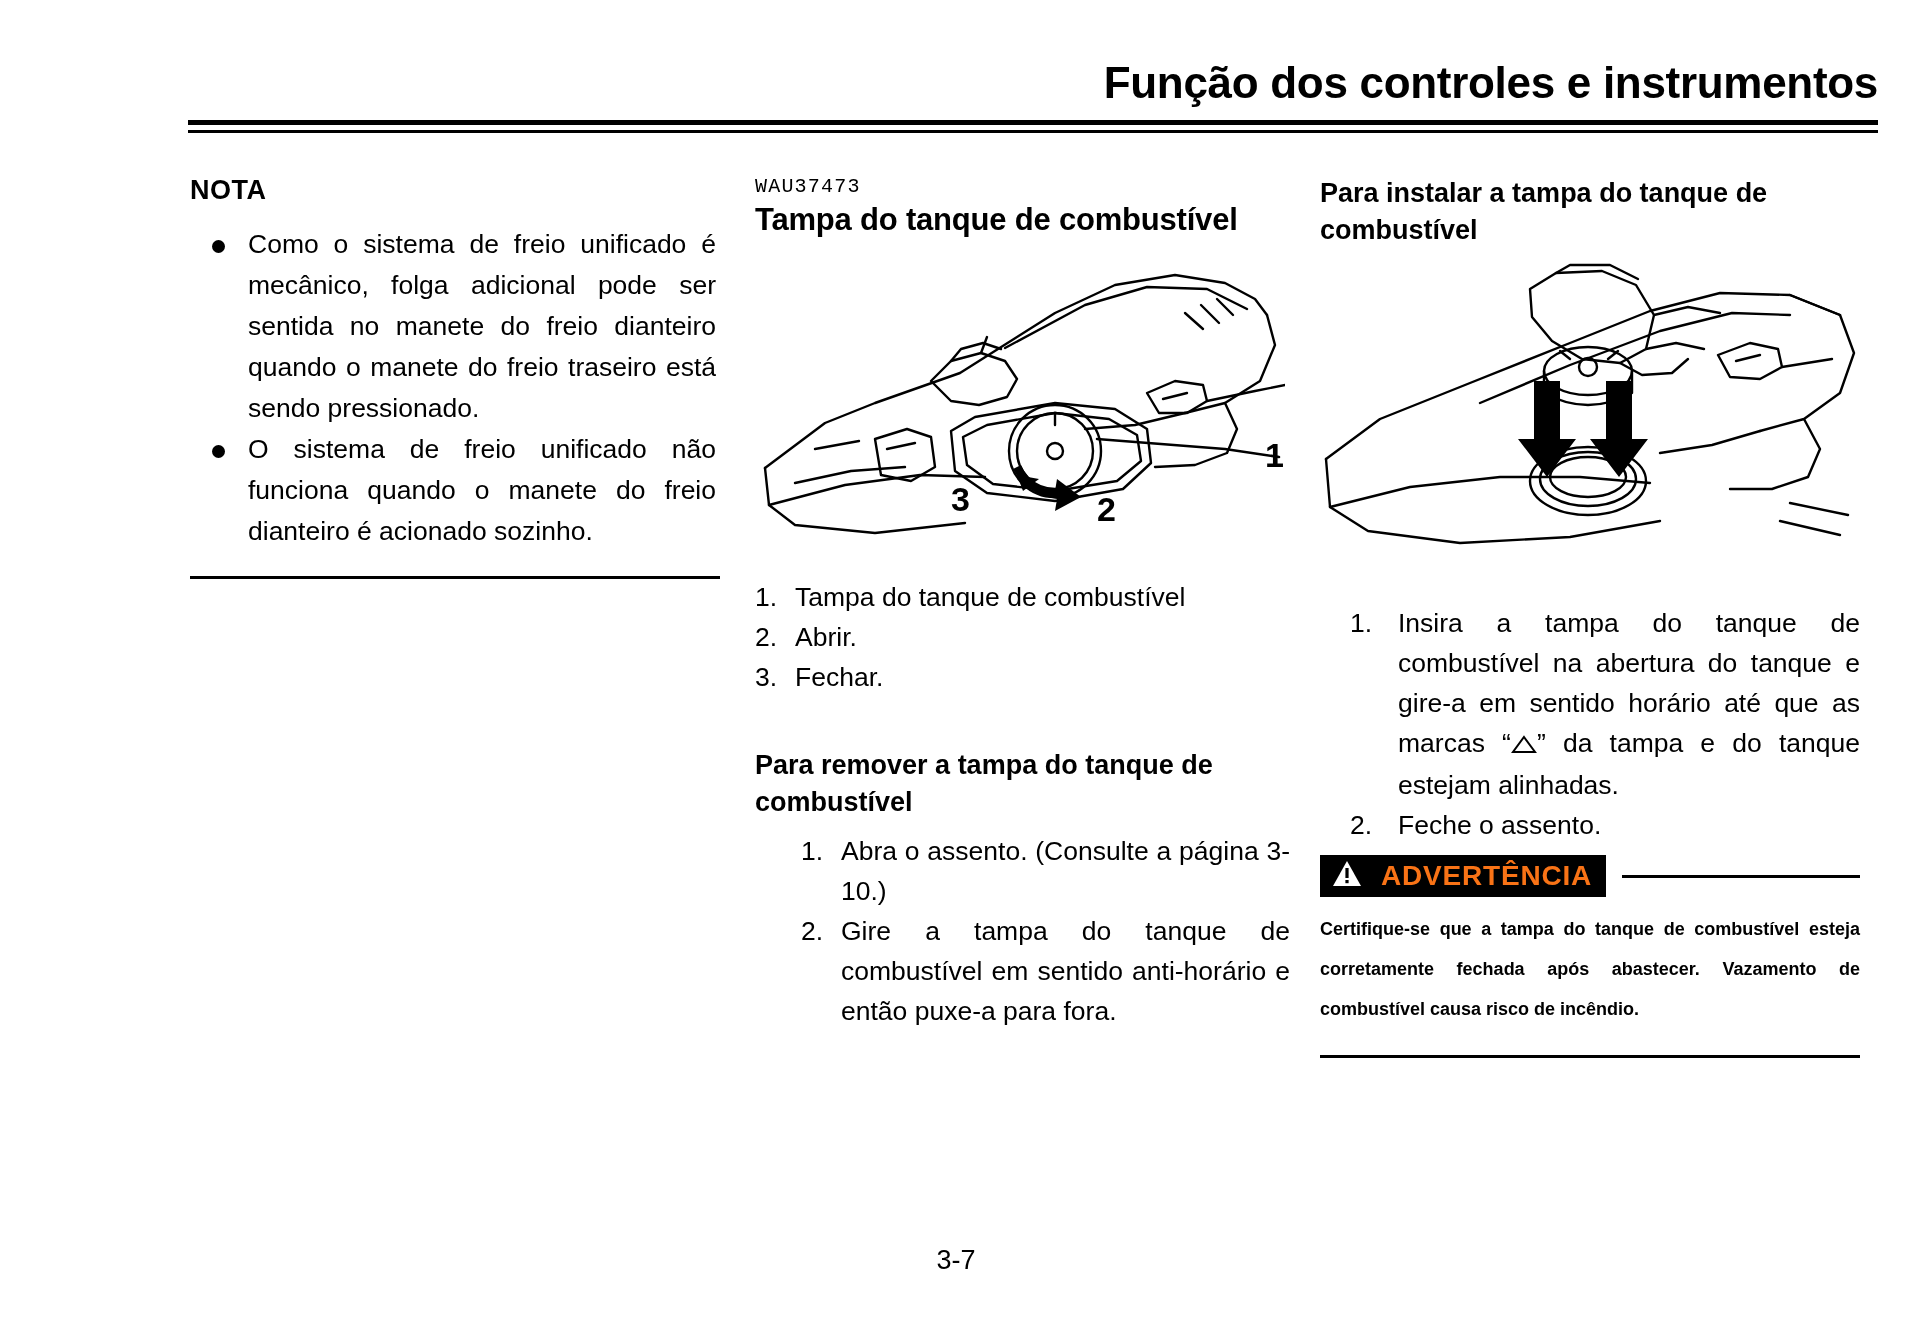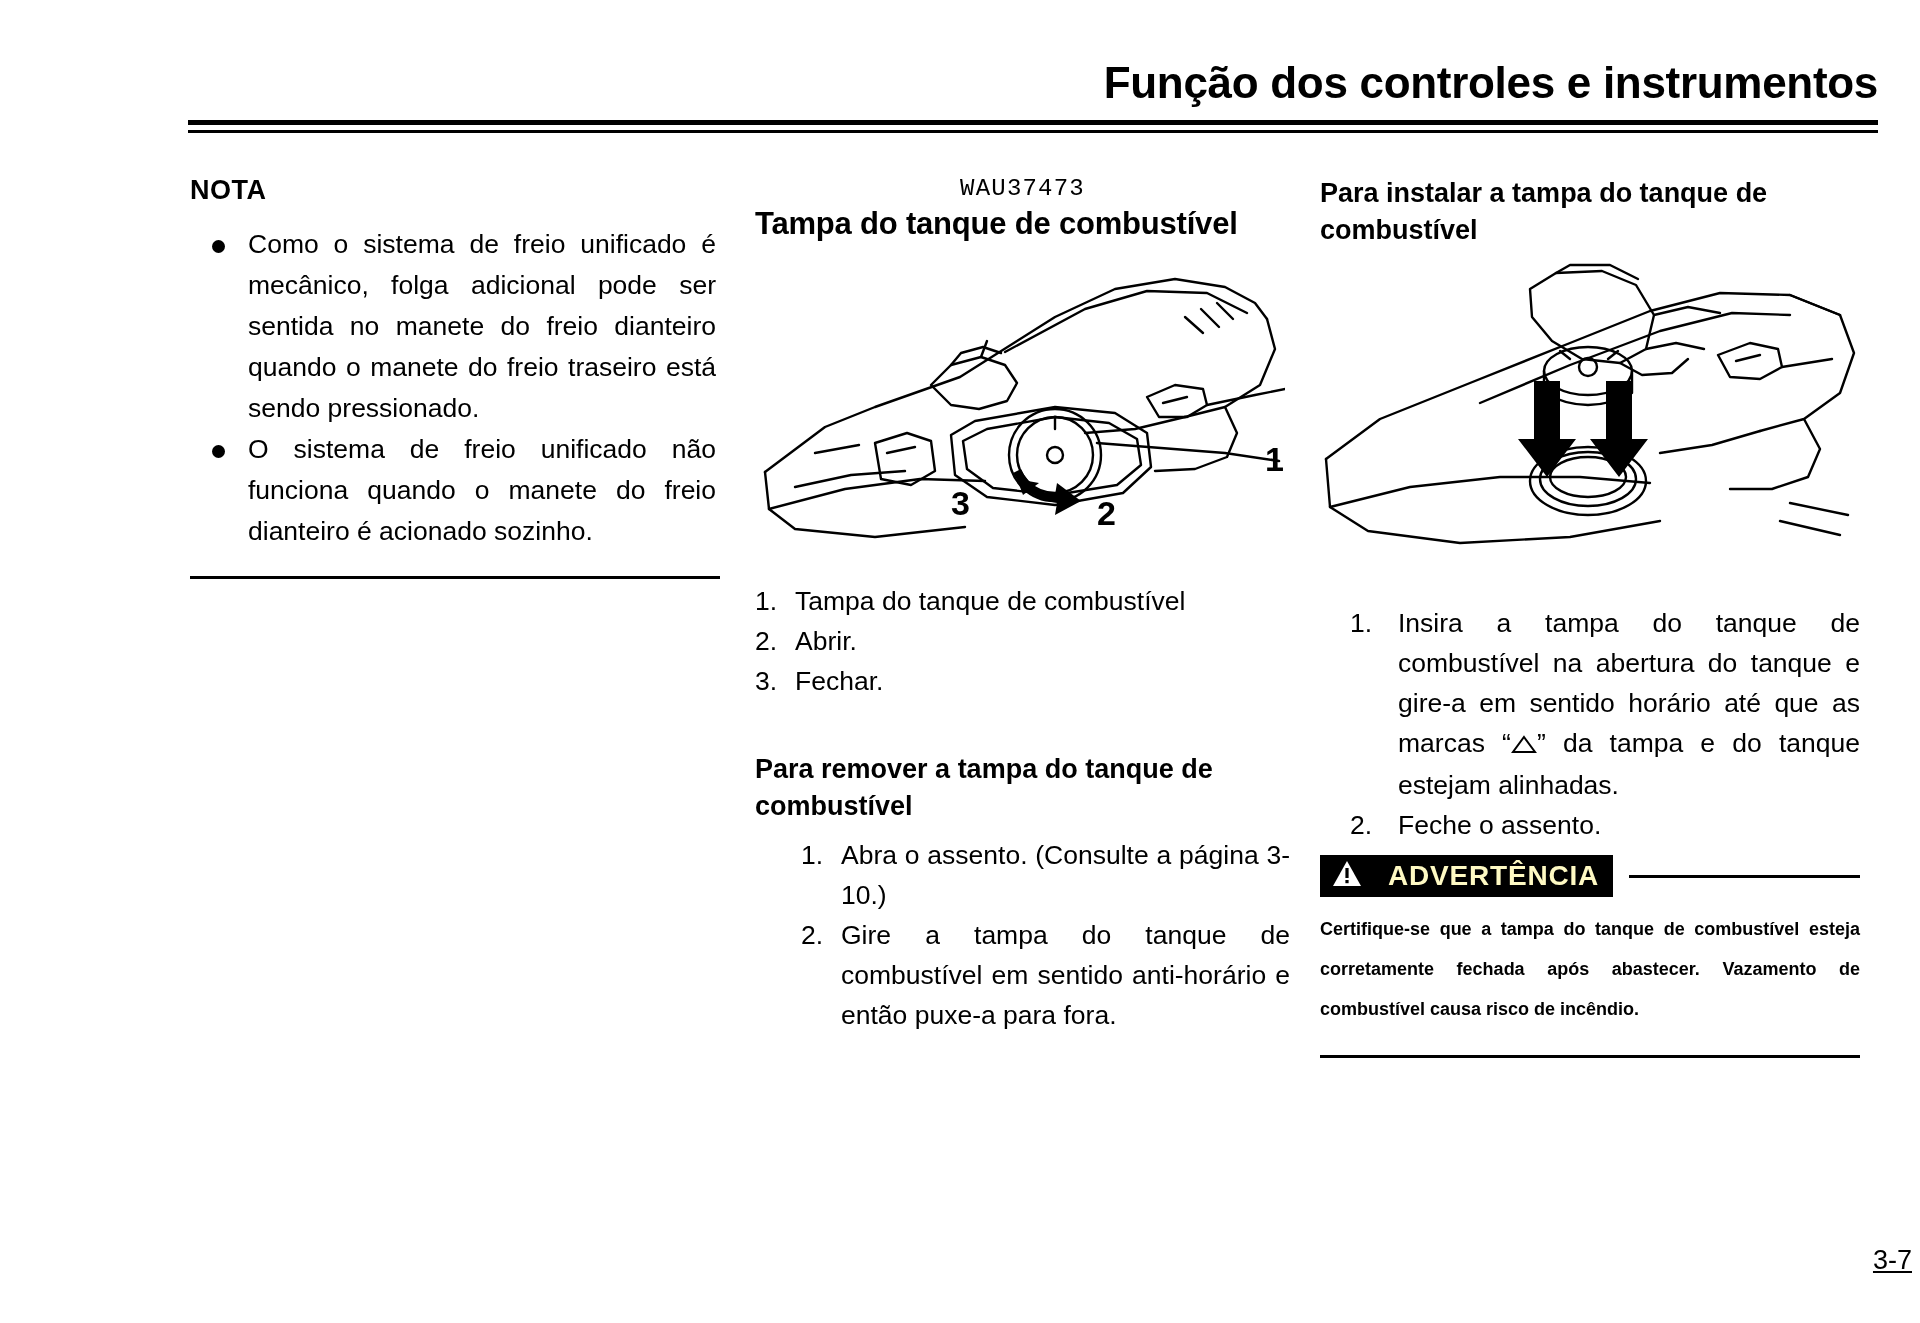--- a/index.html
+++ b/index.html
@@ -108,23 +108,23 @@
   .nota-bottom-rule {
     margin-top: 24px;
     width: 100%;
     height: 3px;
     background: #000;
   }
 
   
   .ref-code {
     font-family: "Liberation Mono", monospace;
-    font-size: 24px;
+    font-size: 20px;
     letter-spacing: 1.2px;
-    text-align: center;
+    text-align: left;
   }
 
   
   .section-title {
     font-size: 31px;
     font-weight: bold;
     line-height: 39px;
     letter-spacing: -0.2px;
     margin-top: 2px;
   }
@@ -177,24 +177,24 @@
   }
 
   
   .warn-row {
     display: flex;
     align-items: center;
     margin-top: 10px;
   }
   .warn-banner {
     background: #000;
-    color: #fef9c3;
+    color: #f97316;
     display: flex;
     align-items: center;
-    gap: 26px;
+    gap: 19px;
     padding: 5px 14px 6px 12px;
     flex: 0 0 auto;
     text-align: center;
   }
   .warn-banner .tri {
     display: block;
   }
   .warn-banner .warn-label {
     font-size: 28px;
     font-weight: bold;
@@ -226,23 +226,22 @@
     margin-top: 14px;
   }
   .figure svg { display: block; }
 
   
   .page-number {
     position: absolute;
     left: 0;
     right: 0;
     top: 1245px;
-    text-align: right;
+    text-align: center;
     font-size: 27px;
-    text-decoration: underline;
   }
 
   .tri-inline {
     display: inline-block;
     vertical-align: -2px;
   }
 </style>
 </head>
 <body>
 

